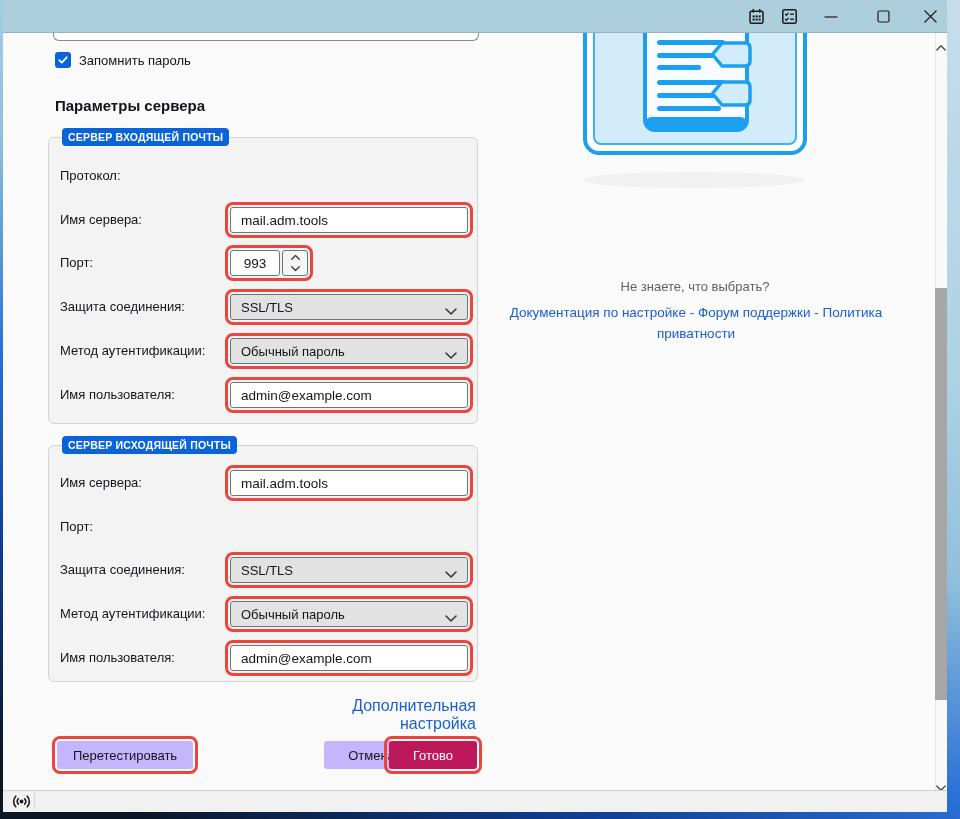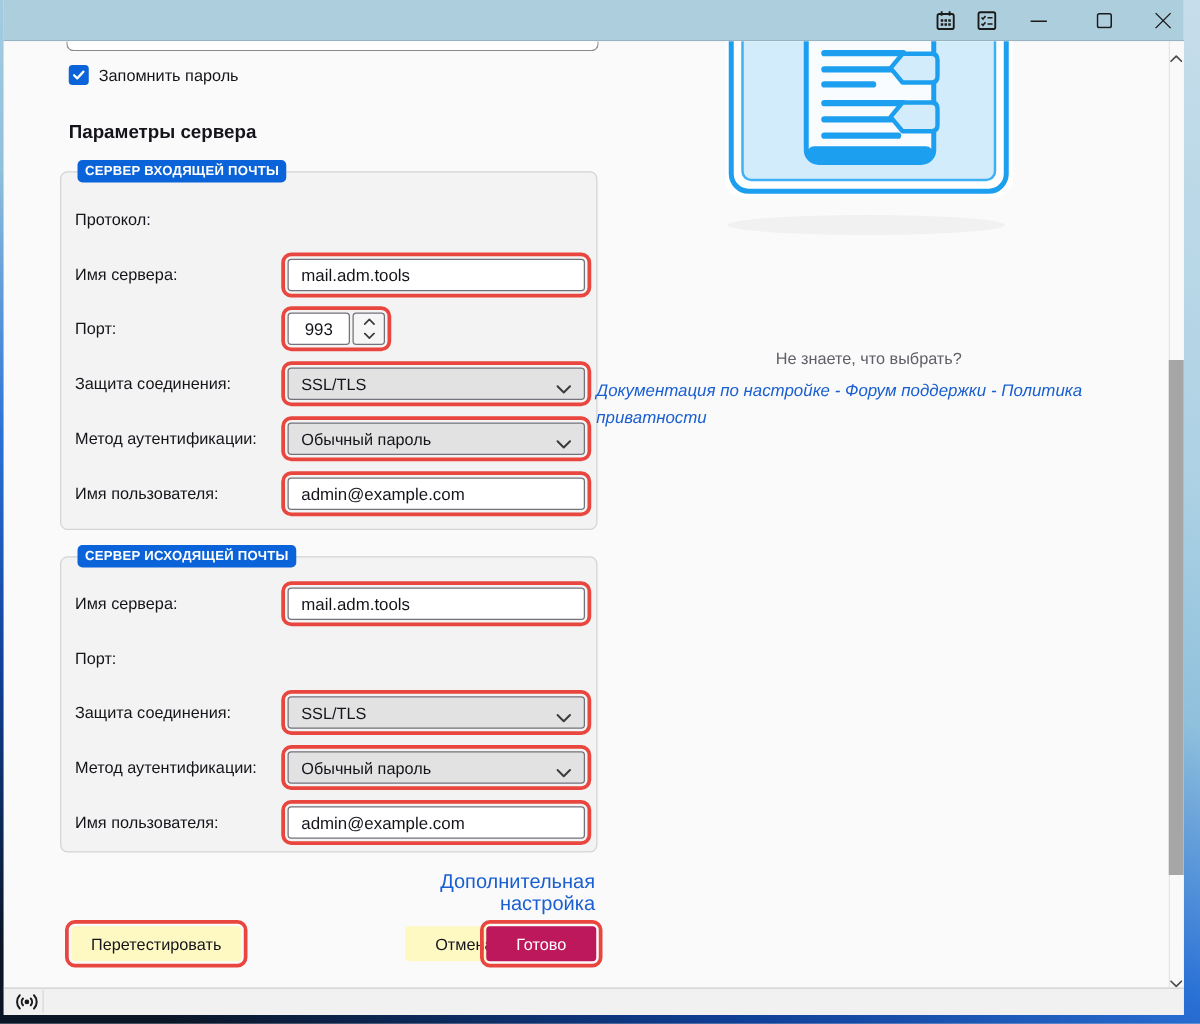--- a/index.html
+++ b/index.html
@@ -39,24 +39,24 @@
     font-size:13.5px;color:#15141a;padding:0 10px;font-family:inherit;}
   .numwrap{display:flex;gap:2px;align-items:stretch;height:26px;}
   .ninput{width:50px;height:26px;background:#fff;border:1px solid #72737a;border-radius:3px;box-sizing:border-box;
     font-size:13.5px;color:#15141a;text-align:center;font-family:inherit;padding:0;}
   .spin{width:26px;height:26px;border:1px solid #72737a;border-radius:3px;box-sizing:border-box;background:#f6f6f6;
     display:flex;flex-direction:column;}
   .spin div{flex:1;display:flex;align-items:center;justify-content:center;}
   .advlink{left:273px;top:664px;width:200px;text-align:right;font-size:16px;color:#1a5fd0;}
   .btn{height:28px;border-radius:3px;font-size:13px;display:flex;align-items:center;justify-content:center;
     box-sizing:border-box;color:#15141a;}
-  .btn.gray{background:#fef9c3;}
+  .btn.gray{background:#c4b5fd;}
   .btn.blue{background:#be185d;color:#fff;}
   .question{left:492px;top:246px;width:400px;text-align:center;font-size:13px;color:#5f5f68;}
-  .helplinks{left:474px;top:269px;width:398px;font-size:13.5px;line-height:21px;color:#1a5fd0;font-style:italic;}
+  .helplinks{left:494px;top:269px;width:398px;text-align:center;font-size:13.5px;line-height:21px;color:#1a5fd0;}
   .helplinks a{color:#1a5fd0;text-decoration:none;}
   .helplinks .sep{white-space:pre;}
   .shadow{left:579px;top:139px;width:222px;height:16px;background:#f1f1f1;border-radius:50%;}
   
   #scrollbar{left:932px;top:33px;width:12px;height:757px;background:#f9f9f9;border-left:1px solid #e6e6e6;box-sizing:border-box;}
   #sb-thumb{left:932px;top:288px;width:12px;height:412px;background:#a6a6a6;}
   
   #statusbar{left:0;top:790px;width:944px;height:22px;background:#f1f1f1;border-top:1px solid #cfcfcf;box-sizing:border-box;}
   .status-sep{left:31px;top:792px;width:1px;height:18px;background:#d8d8d8;}
 </style>

